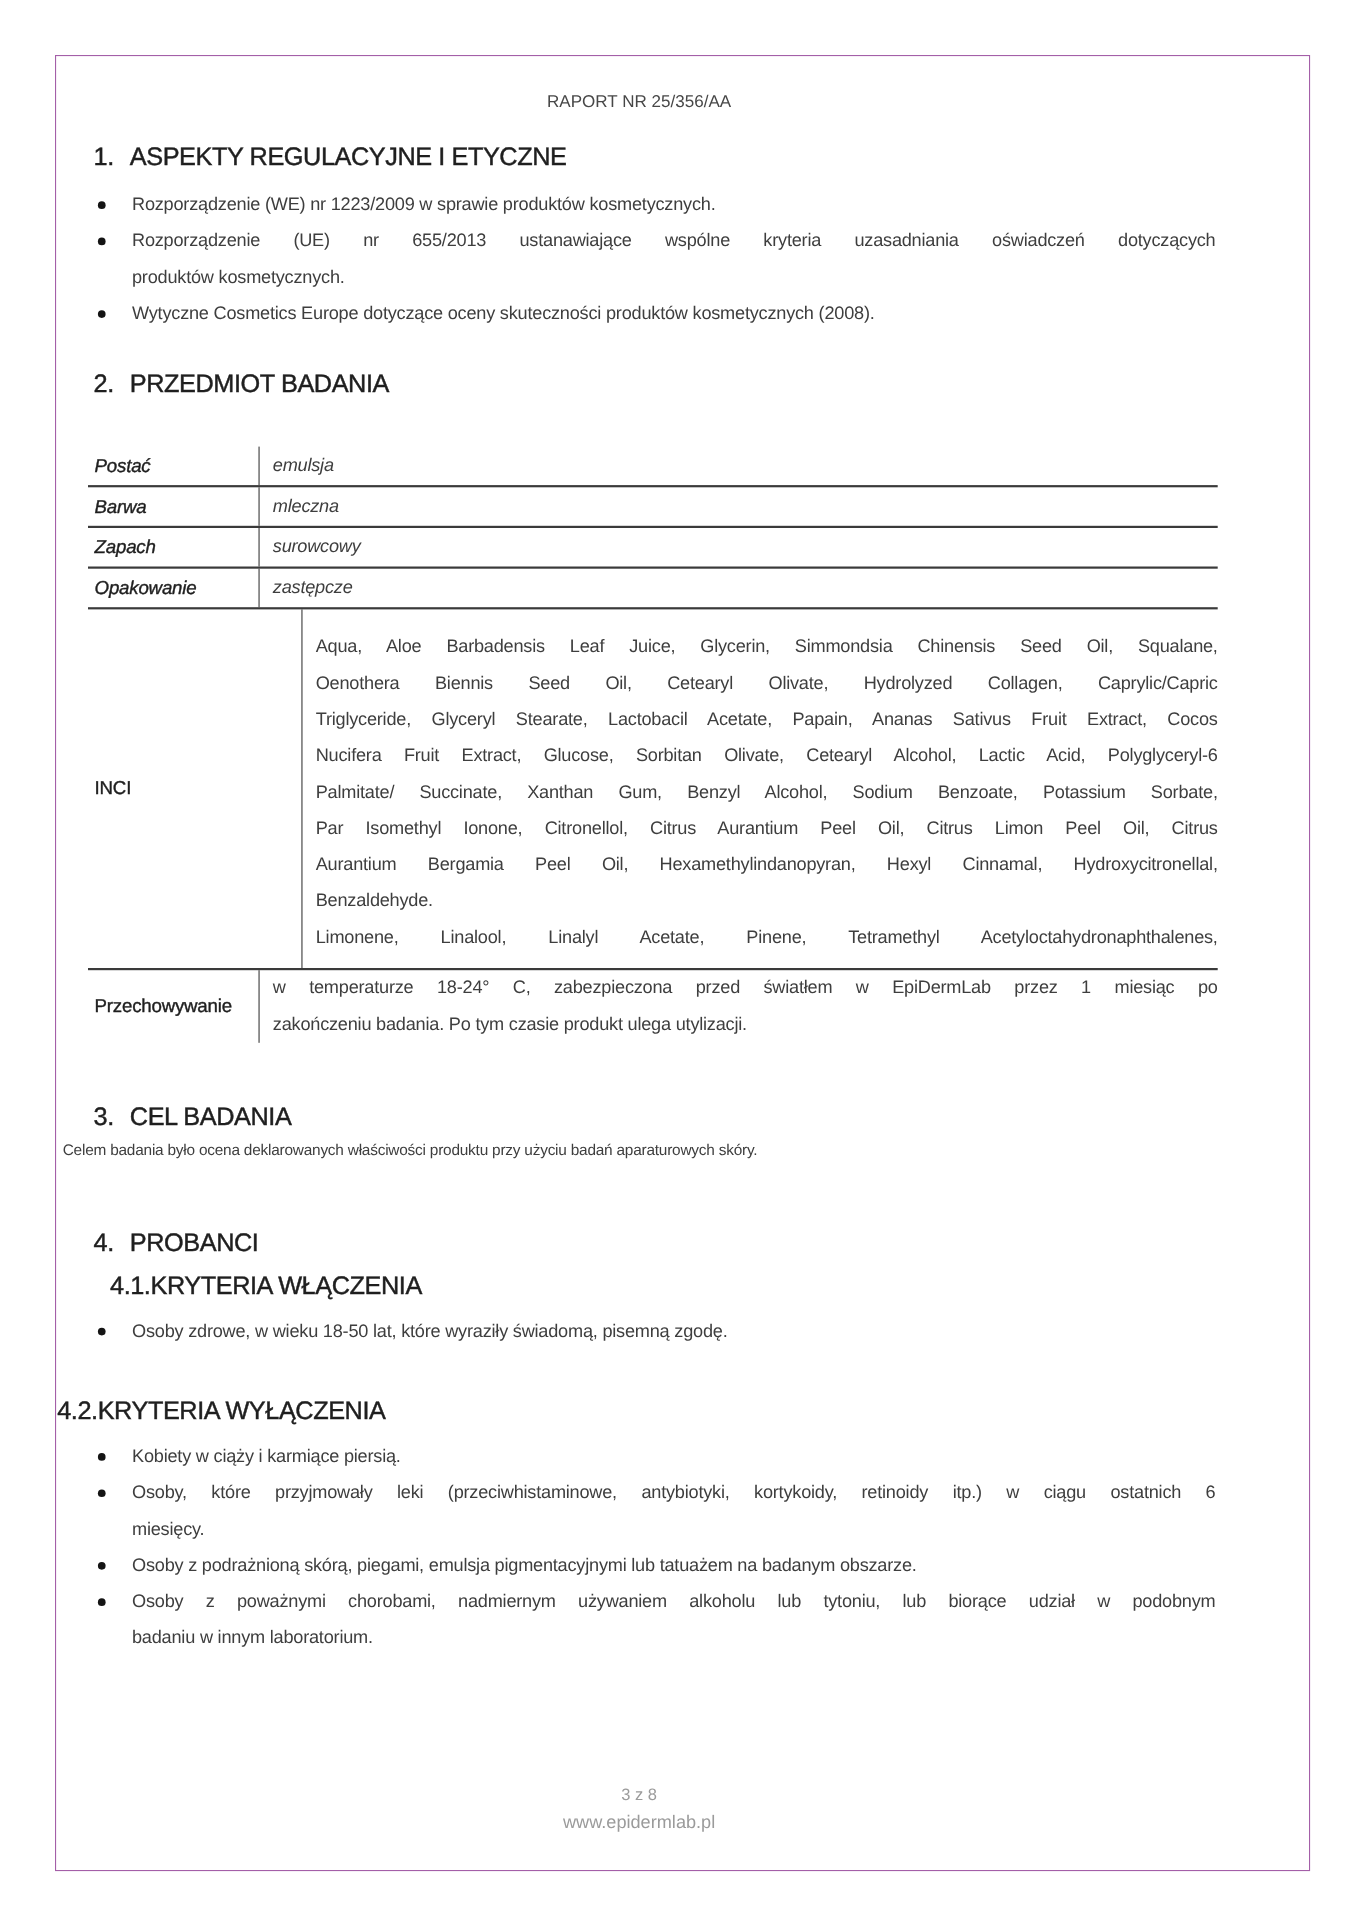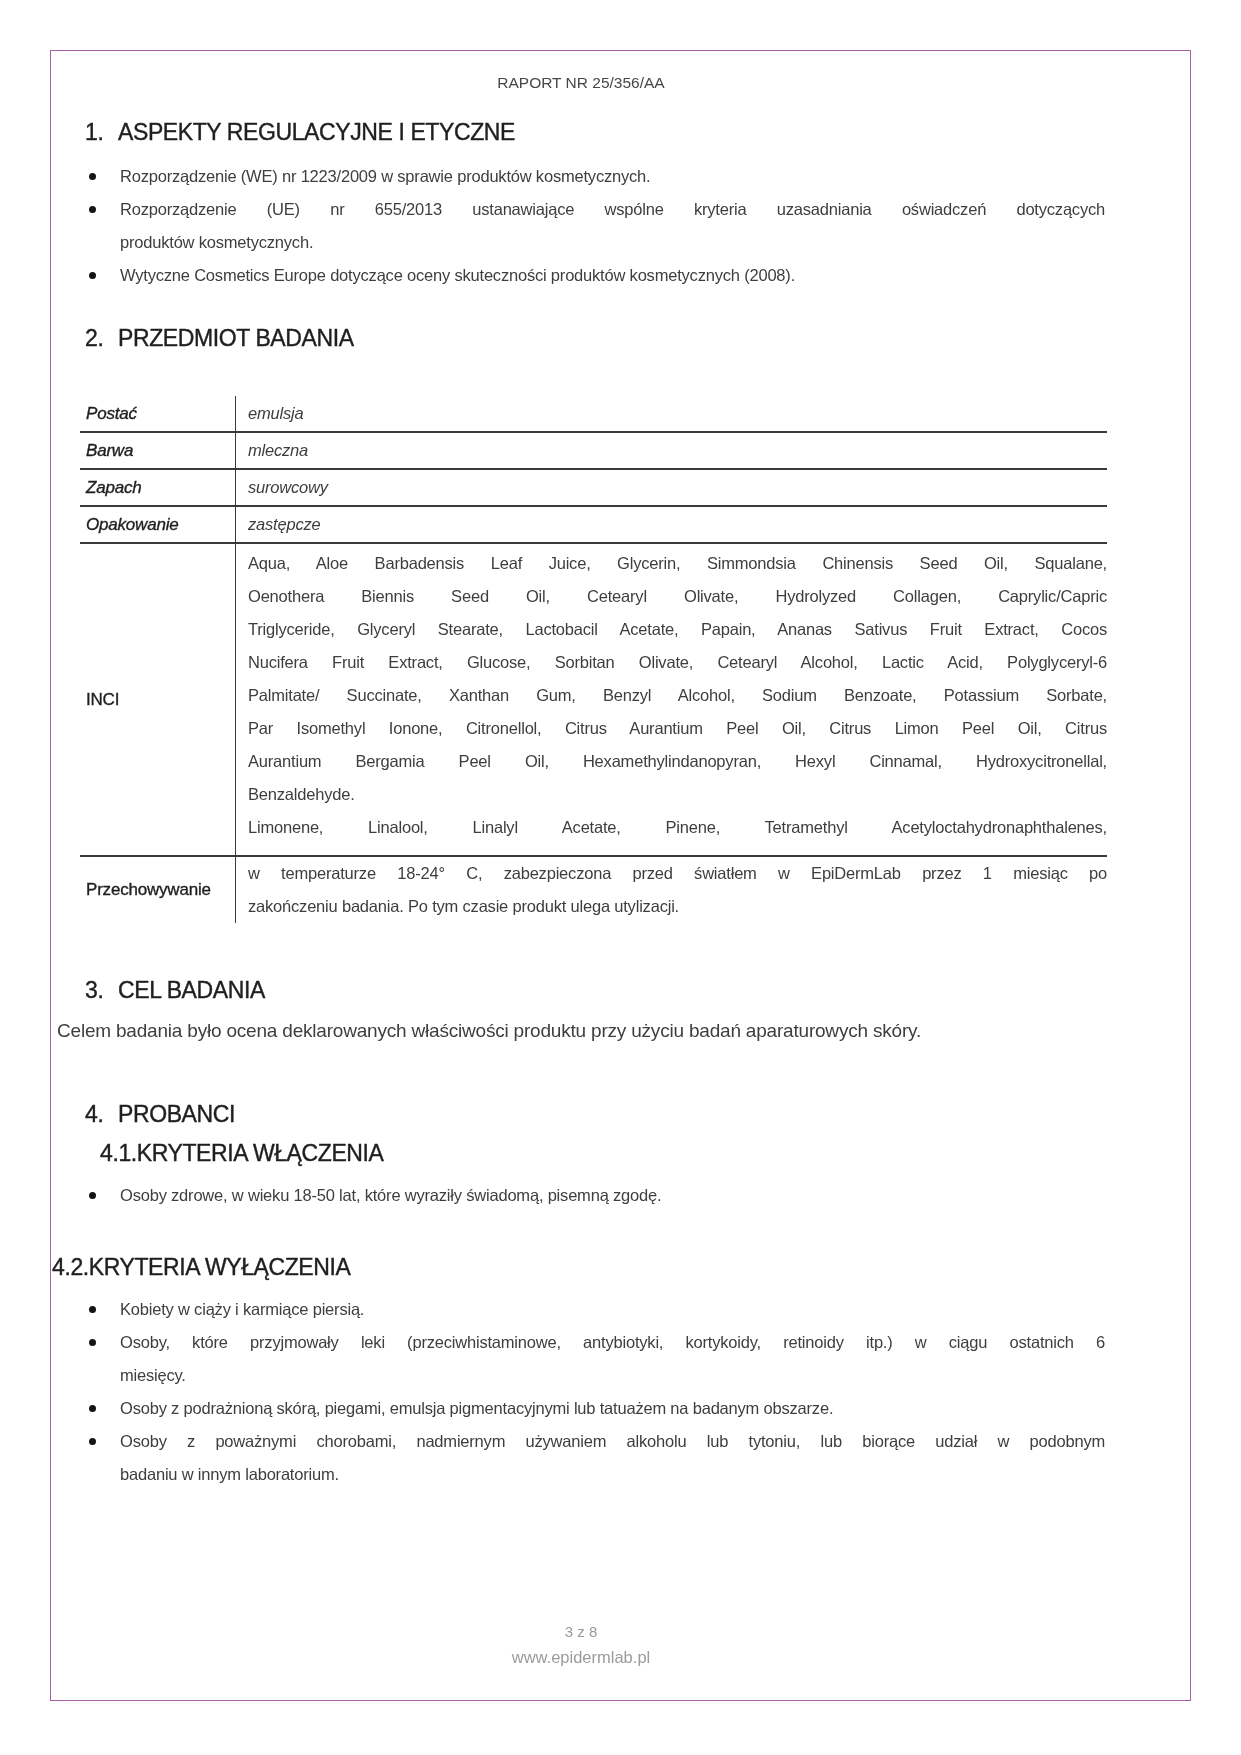--- a/index.html
+++ b/index.html
@@ -5,21 +5,21 @@
   html,body{margin:0;padding:0;}
   body{
     width:1241px;height:1755px;position:relative;background:#ffffff;
     font-family:"Liberation Sans","DejaVu Sans",sans-serif;
     color:#3e3e3e;letter-spacing:-0.2px;
   }
   .page-border{
     position:absolute;left:50px;top:50px;width:1139px;height:1649px;
     border:1px solid #a45fa8;pointer-events:none;
   }
-  .content{position:absolute;left:57px;top:50px;width:1048px;}
+  .content{position:absolute;left:57px;top:60px;width:1048px;}
   .doc-header{
     margin-top:24px;text-align:center;font-size:15.5px;color:#474747;
     letter-spacing:0;
   }
   .h-main{
     margin-top:0;font-size:23px;color:#1f1f1f;letter-spacing:-0.4px;
     -webkit-text-stroke:0.4px #1f1f1f;margin-left:28px;
   }
   .h-main .h-num{display:inline-block;width:33px;}
   .h-sub{
@@ -42,23 +42,23 @@
   .tlabel{
     flex:0 0 155px;width:155px;padding-left:6px;box-sizing:border-box;
     font-size:17px;color:#1f1f1f;-webkit-text-stroke:0.35px #1f1f1f;
     display:flex;align-items:center;
   }
   .tvalue{
     flex:1;border-left:1.5px solid #3a3a3a;padding-left:12px;box-sizing:border-box;
   }
   .trow.short{height:35px;font-style:italic;}
   .trow.short .tvalue{display:flex;align-items:center;font-size:16.5px;}
-  .trow.tall .tvalue{padding-top:3px;padding-bottom:11px;}
+  .trow.tall .tvalue{padding-top:18px;padding-bottom:11px;margin-left:39px;}
   .sec3-h{margin-top:54px;}
-  .sec3-body{margin-top:10px;font-size:19px;line-height:33px;}
+  .sec3-body{font-size:14px;line-height:33px;}
   .sec4-h{margin-top:54px;}
   .sub-h1{margin-top:12px;padding-left:48px;}
   .sub-h2{margin-top:42px;}
   .bullets-s4{margin-top:12px;}
   .footer{
     position:absolute;left:57px;top:1622px;width:1048px;text-align:center;
     color:#9b9b9b;letter-spacing:0;
   }
   .footer .pageno{font-size:15px;line-height:20px;}
   .footer .site{font-size:16.5px;line-height:30px;}

